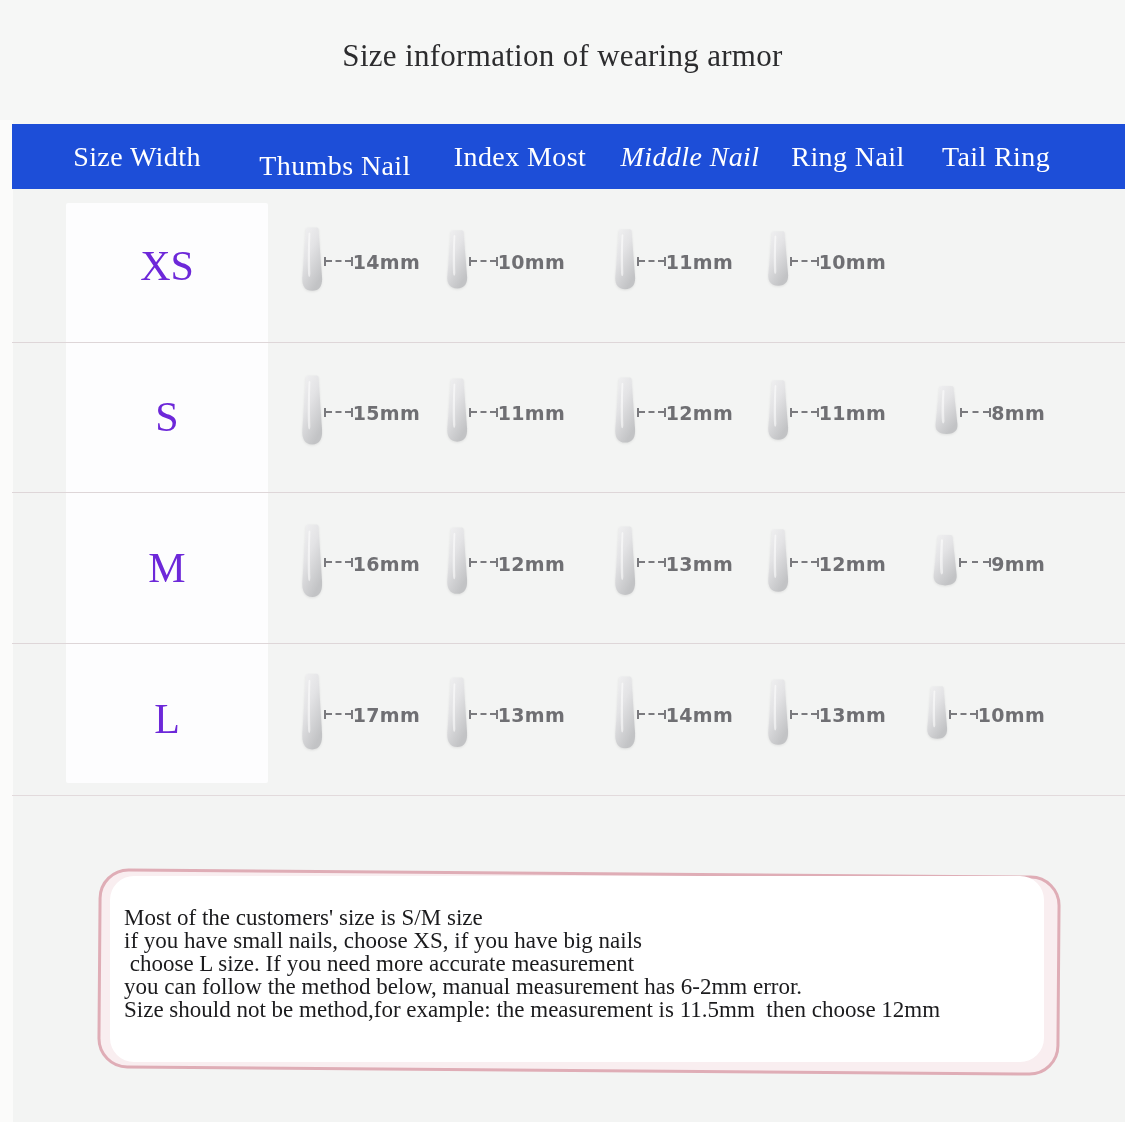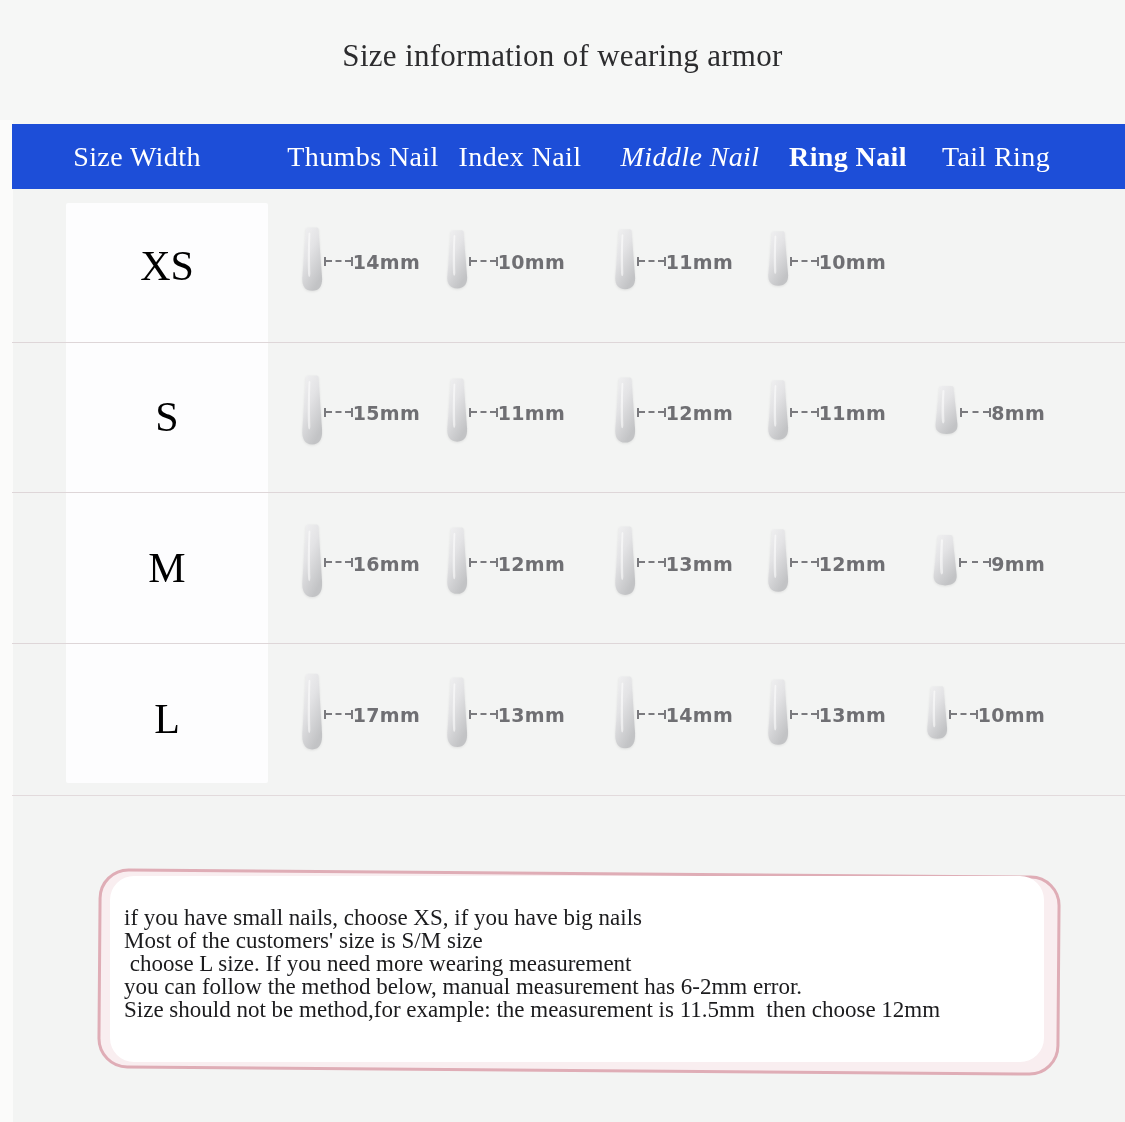--- a/index.html
+++ b/index.html
@@ -16,42 +16,42 @@
     font-size:31px;color:#2c2c2e;letter-spacing:0.3px;
   }
 
   
   .header{position:absolute;left:12px;top:124px;width:1113px;height:65px;background:#1d4ed8;padding-left:12px;}
   .hcol{
     position:absolute;top:0;height:65px;display:flex;align-items:center;justify-content:center;
     transform:translateX(-50%);white-space:nowrap;
     color:#ffffff;font-size:28px;letter-spacing:0.4px;
   }
-  .hc0{left:125px;} .hc1{left:351px;} .hc2{left:508px;} .hc3{left:678px;font-style:italic;} .hc4{left:836px;font-weight:bold;} .hc5{left:984px;}
+  .hc0{left:125px;} .hc1{left:323px;margin-top:9px;} .hc2{left:508px;} .hc3{left:678px;font-style:italic;} .hc4{left:836px;} .hc5{left:984px;}
 
   
   .size-col-bg{position:absolute;left:66px;top:203px;width:202px;height:580px;background:#fdfdfe;border-radius:2px;}
   .divider{position:absolute;left:12px;width:1113px;height:1px;background:#ded6d8;}
   .dv0{top:342px;} .dv1{top:492px;} .dv2{top:643px;} .dv3{top:795px;background:#e2dadc;}
 
   
   .r0{--rt:190px;--rh:152px;--s:0.92;}
   .r1{--rt:342px;--rh:150px;--s:1;}
   .r2{--rt:492px;--rh:151px;--s:1.05;}
   .r3{--rt:643px;--rh:152px;--s:1.1;}
   .colThumb {--cx:360px;--nw:38px;--nh:72px;}
   .colIndex {--cx:505px;--nw:31px;--nh:66px;}
   .colMiddle{--cx:673px;--nw:33px;--nh:68px;}
   .colRing  {--cx:826px;--nw:29px;--nh:62px;}
   .colTail  {--cx:985px;--nw:27px;--nh:50px;}
 
   .size-label{
     position:absolute;left:66px;width:202px;top:var(--rt);height:var(--rh);
     display:flex;align-items:center;justify-content:center;
-    font-size:42px;color:#000000;
+    font-size:42px;color:#6d28d9;
   }
   .cell{
     position:absolute;left:var(--cx);top:var(--rt);height:var(--rh);width:120px;
     transform:translateX(-50%);
     display:flex;align-items:center;justify-content:flex-end;
     padding-bottom:8px;box-sizing:border-box;
   }
   .nail{
     width:calc(var(--nw) * var(--s));height:calc(var(--nh) * var(--s));
     margin-bottom:6px;display:block;
@@ -106,21 +106,21 @@
 
 <div class="canvas">
   <div class="top-band"></div>
   <div class="left-margin"></div>
 
   <div class="title">Size information of wearing armor</div>
 
   <div class="header">
     <span class="hcol hc0">Size Width</span>
     <span class="hcol hc1">Thumbs Nail</span>
-    <span class="hcol hc2">Index Nail</span>
+    <span class="hcol hc2">Index Most</span>
     <span class="hcol hc3">Middle Nail</span>
     <span class="hcol hc4">Ring Nail</span>
     <span class="hcol hc5">Tail Ring</span>
   </div>
 
   <div class="size-col-bg"></div>
   <div class="divider dv0"></div>
   <div class="divider dv1"></div>
   <div class="divider dv2"></div>
   <div class="divider dv3"></div>
@@ -262,19 +262,19 @@
     <svg class="nail">
         <use href="#nailShape" xlink:href="#nailShape"></use>
       </svg>
     <div class="ruler"></div>
     <div class="mm">10mm</div>
   </div>
 
   <div class="note-pink"></div>
   <div class="note-white"></div>
   <div class="note-text">
+    <p>Most of the customers' size is S/M size</p>
     <p>if you have small nails, choose XS, if you have big nails</p>
-    <p>Most of the customers' size is S/M size</p>
-    <p> choose L size. If you need more wearing measurement</p>
+    <p> choose L size. If you need more accurate measurement</p>
     <p>you can follow the method below, manual measurement has 6-2mm error.</p>
     <p>Size should not be method,for example: the measurement is 11.5mm  then choose 12mm</p>
   </div>
 </div>
 
 </body></html>

